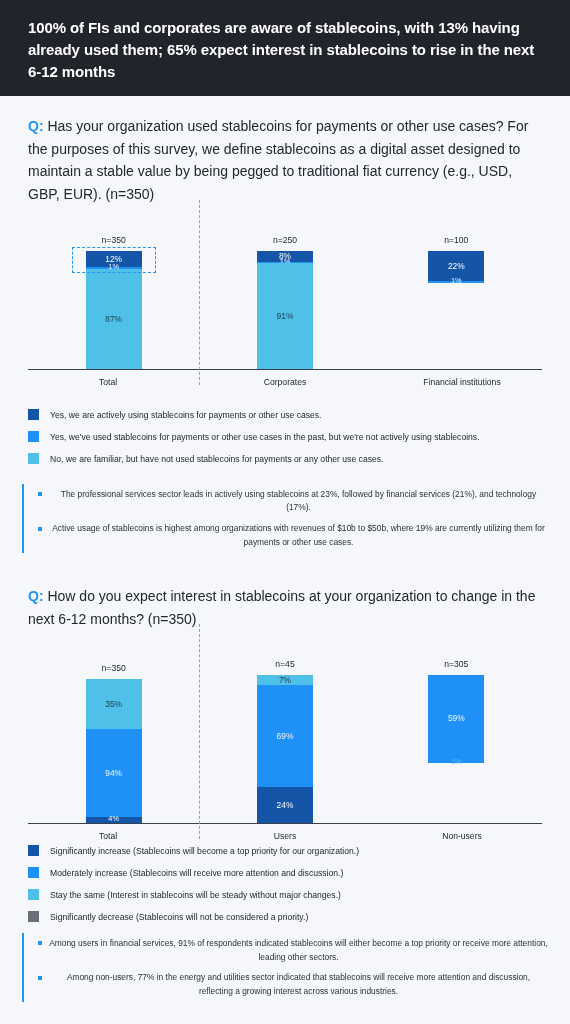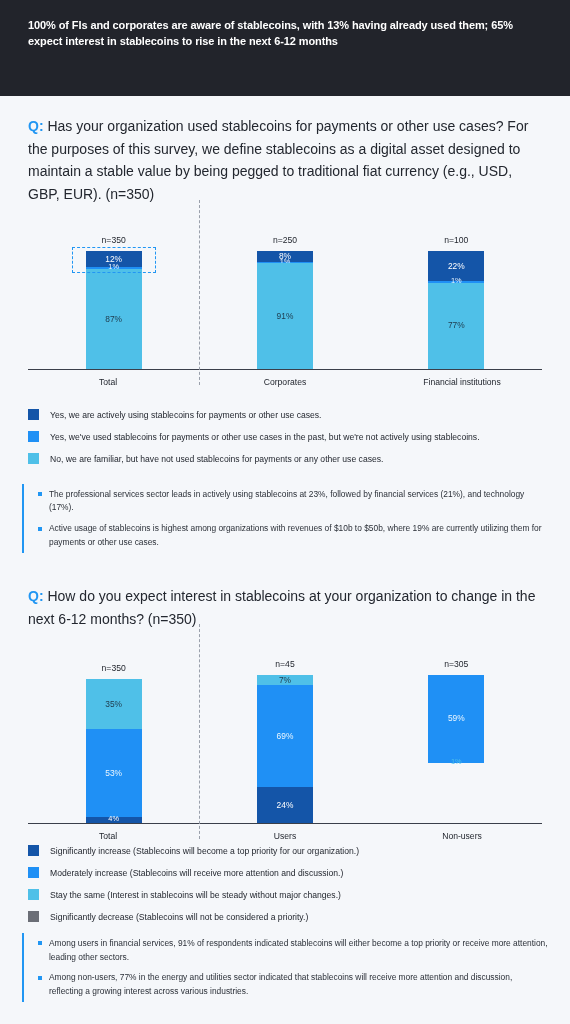--- a/index.html
+++ b/index.html
@@ -16,21 +16,21 @@
   }
 
   
   .header {
     background: #22242b;
     padding: 17px 28px 18px 28px;
     height: 96px;
   }
   .header-title {
     color: #ffffff;
-    font-size: 11px;
+    font-size: 15px;
     font-weight: bold;
     line-height: 1.48;
     letter-spacing: -0.1px;
   }
 
   
   .section { padding: 0 28px; }
   .question {
     font-size: 14px;
     line-height: 1.62;
@@ -140,20 +140,21 @@
   
   .callout {
     margin: 18px 22px 0 22px;
     border-left: 2.6px solid #2196f3;
     padding: 4px 0 4px 14px;
   }
   .callout-row {
     display: flex;
     align-items: flex-start;
     margin-bottom: 7px;
+    text-align: center;
   }
   .callout-row:last-child { margin-bottom: 0; }
   .bullet {
     width: 4px; height: 4px;
     flex: 0 0 4px;
     background: #2196f3;
     margin-right: 7px;
     margin-top: 4.5px;
   }
   .callout-text {
@@ -213,23 +214,20 @@
 
       <div class="col">
         <div class="n-label">n=100</div>
         <div class="bar" style="height:118px;">
           <div class="seg dark" style="height:25.96%">
             <span class="seg-label">22%</span>
           </div>
           <div class="seg mid thin" style="height:1.18%">
             <span class="seg-label">1%</span>
           </div>
-          <div class="seg light" style="height:72.86%">
-            <span class="seg-label">77%</span>
-          </div>
         </div>
       </div>
     </div>
 
     <div class="x-labels">
       <div class="x-label">Total</div>
       <div class="x-label">Corporates</div>
       <div class="x-label">Financial institutions</div>
     </div>
   </div>
@@ -272,21 +270,21 @@
     <div class="plot" style="height:178px;">
       <div class="divider"></div>
 
       <div class="col">
         <div class="n-label">n=350</div>
         <div class="bar" style="height:144px;">
           <div class="seg light" style="height:35%">
             <span class="seg-label">35%</span>
           </div>
           <div class="seg mid" style="height:61%">
-            <span class="seg-label">53%</span>
+            <span class="seg-label">94%</span>
           </div>
           <div class="seg dark thin" style="height:4%">
             <span class="seg-label">4%</span>
           </div>
         </div>
       </div>
 
       <div class="col">
         <div class="n-label">n=45</div>
         <div class="bar" style="height:148px;">

